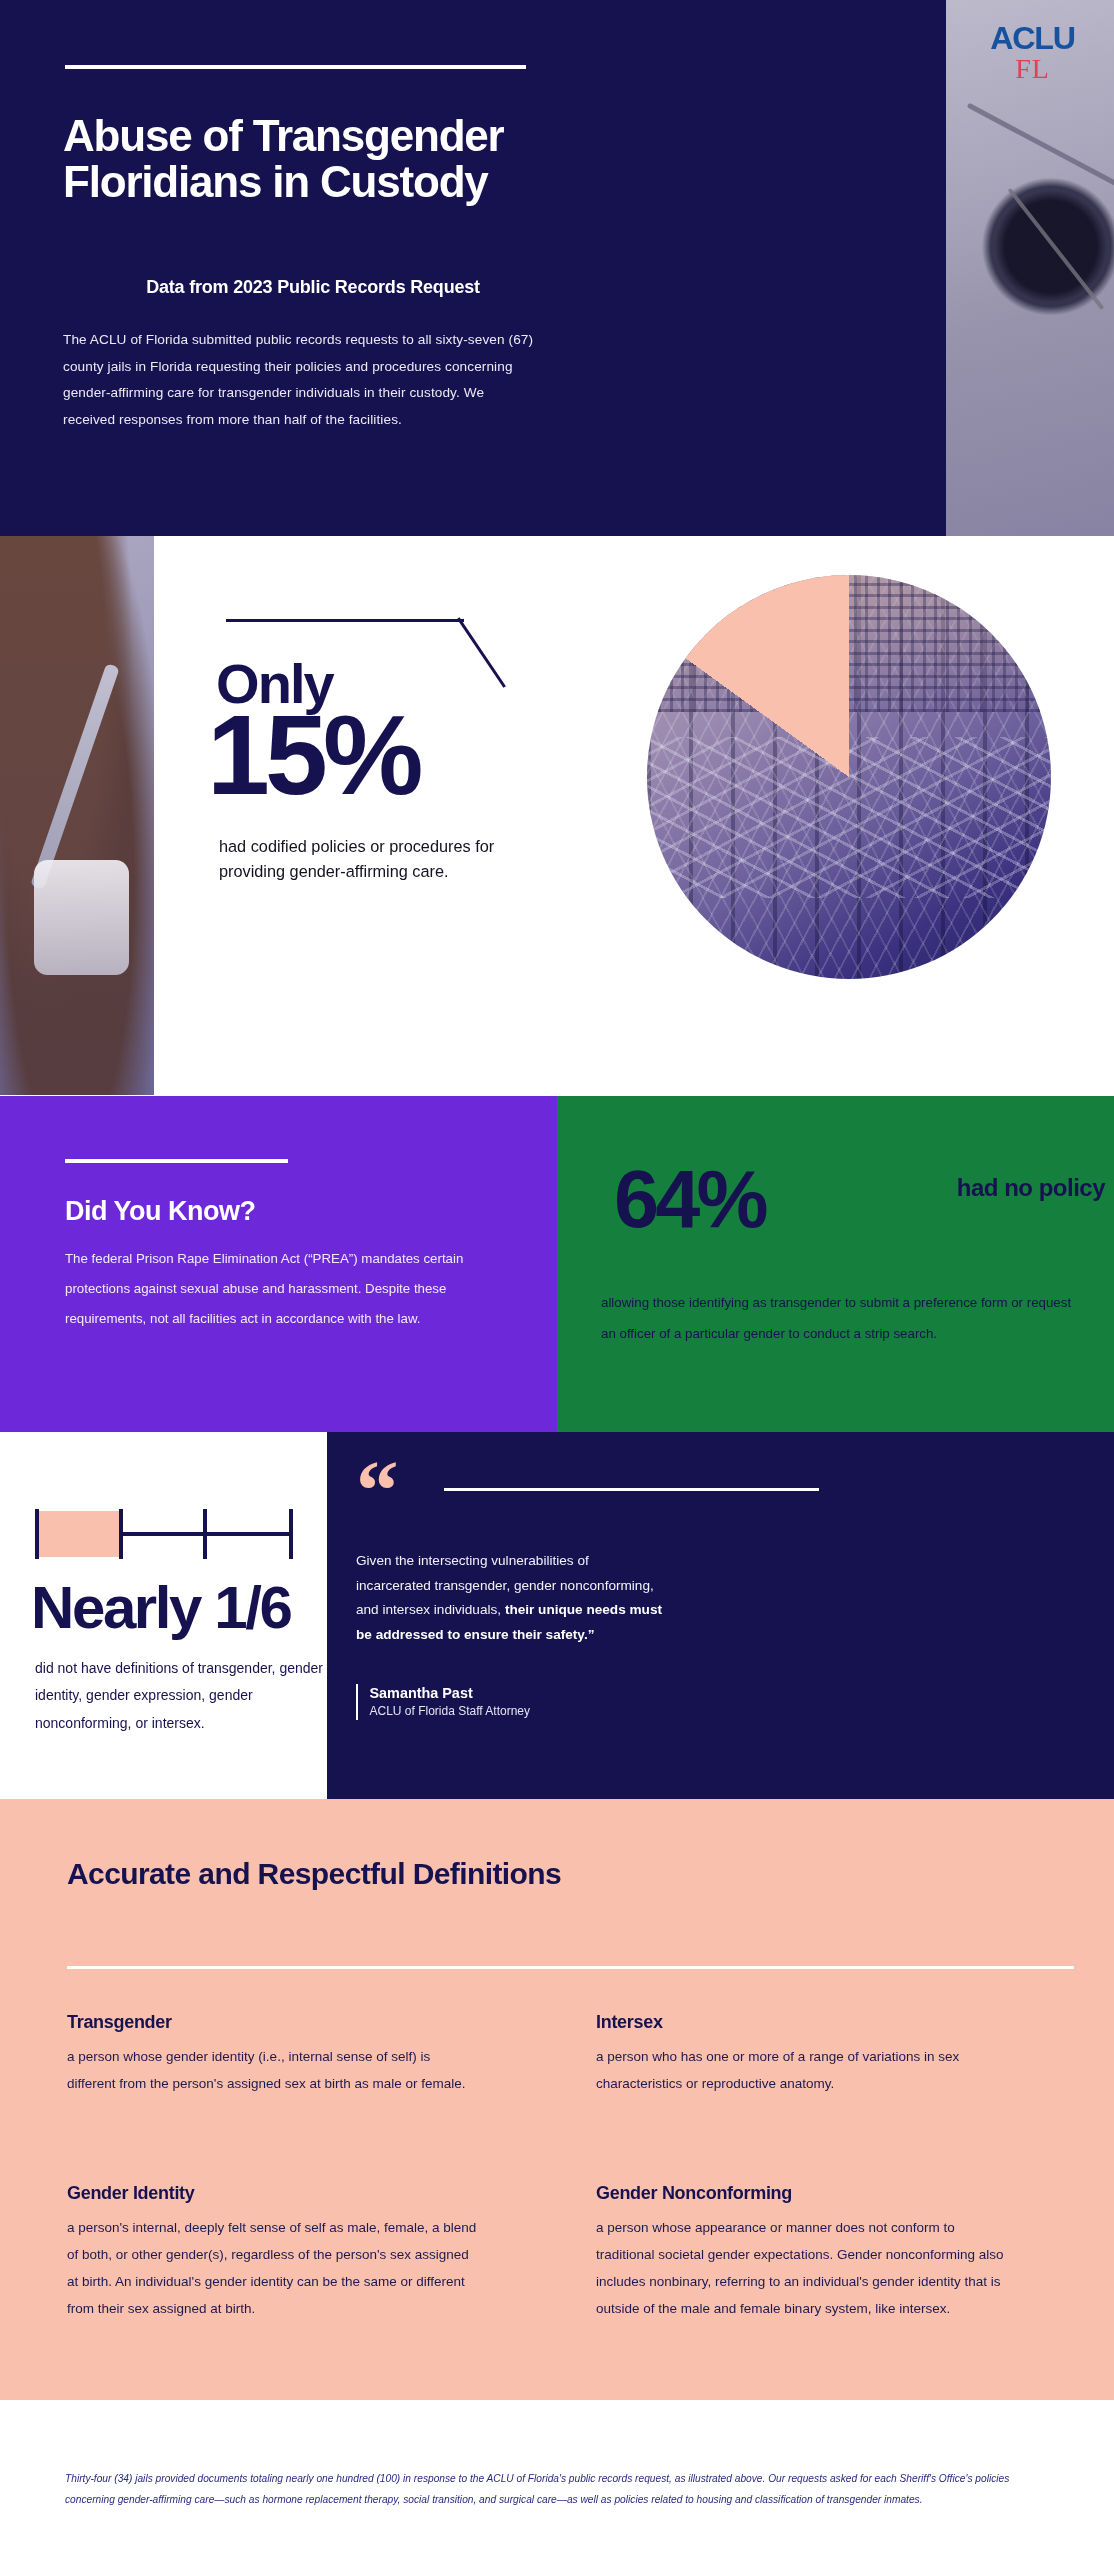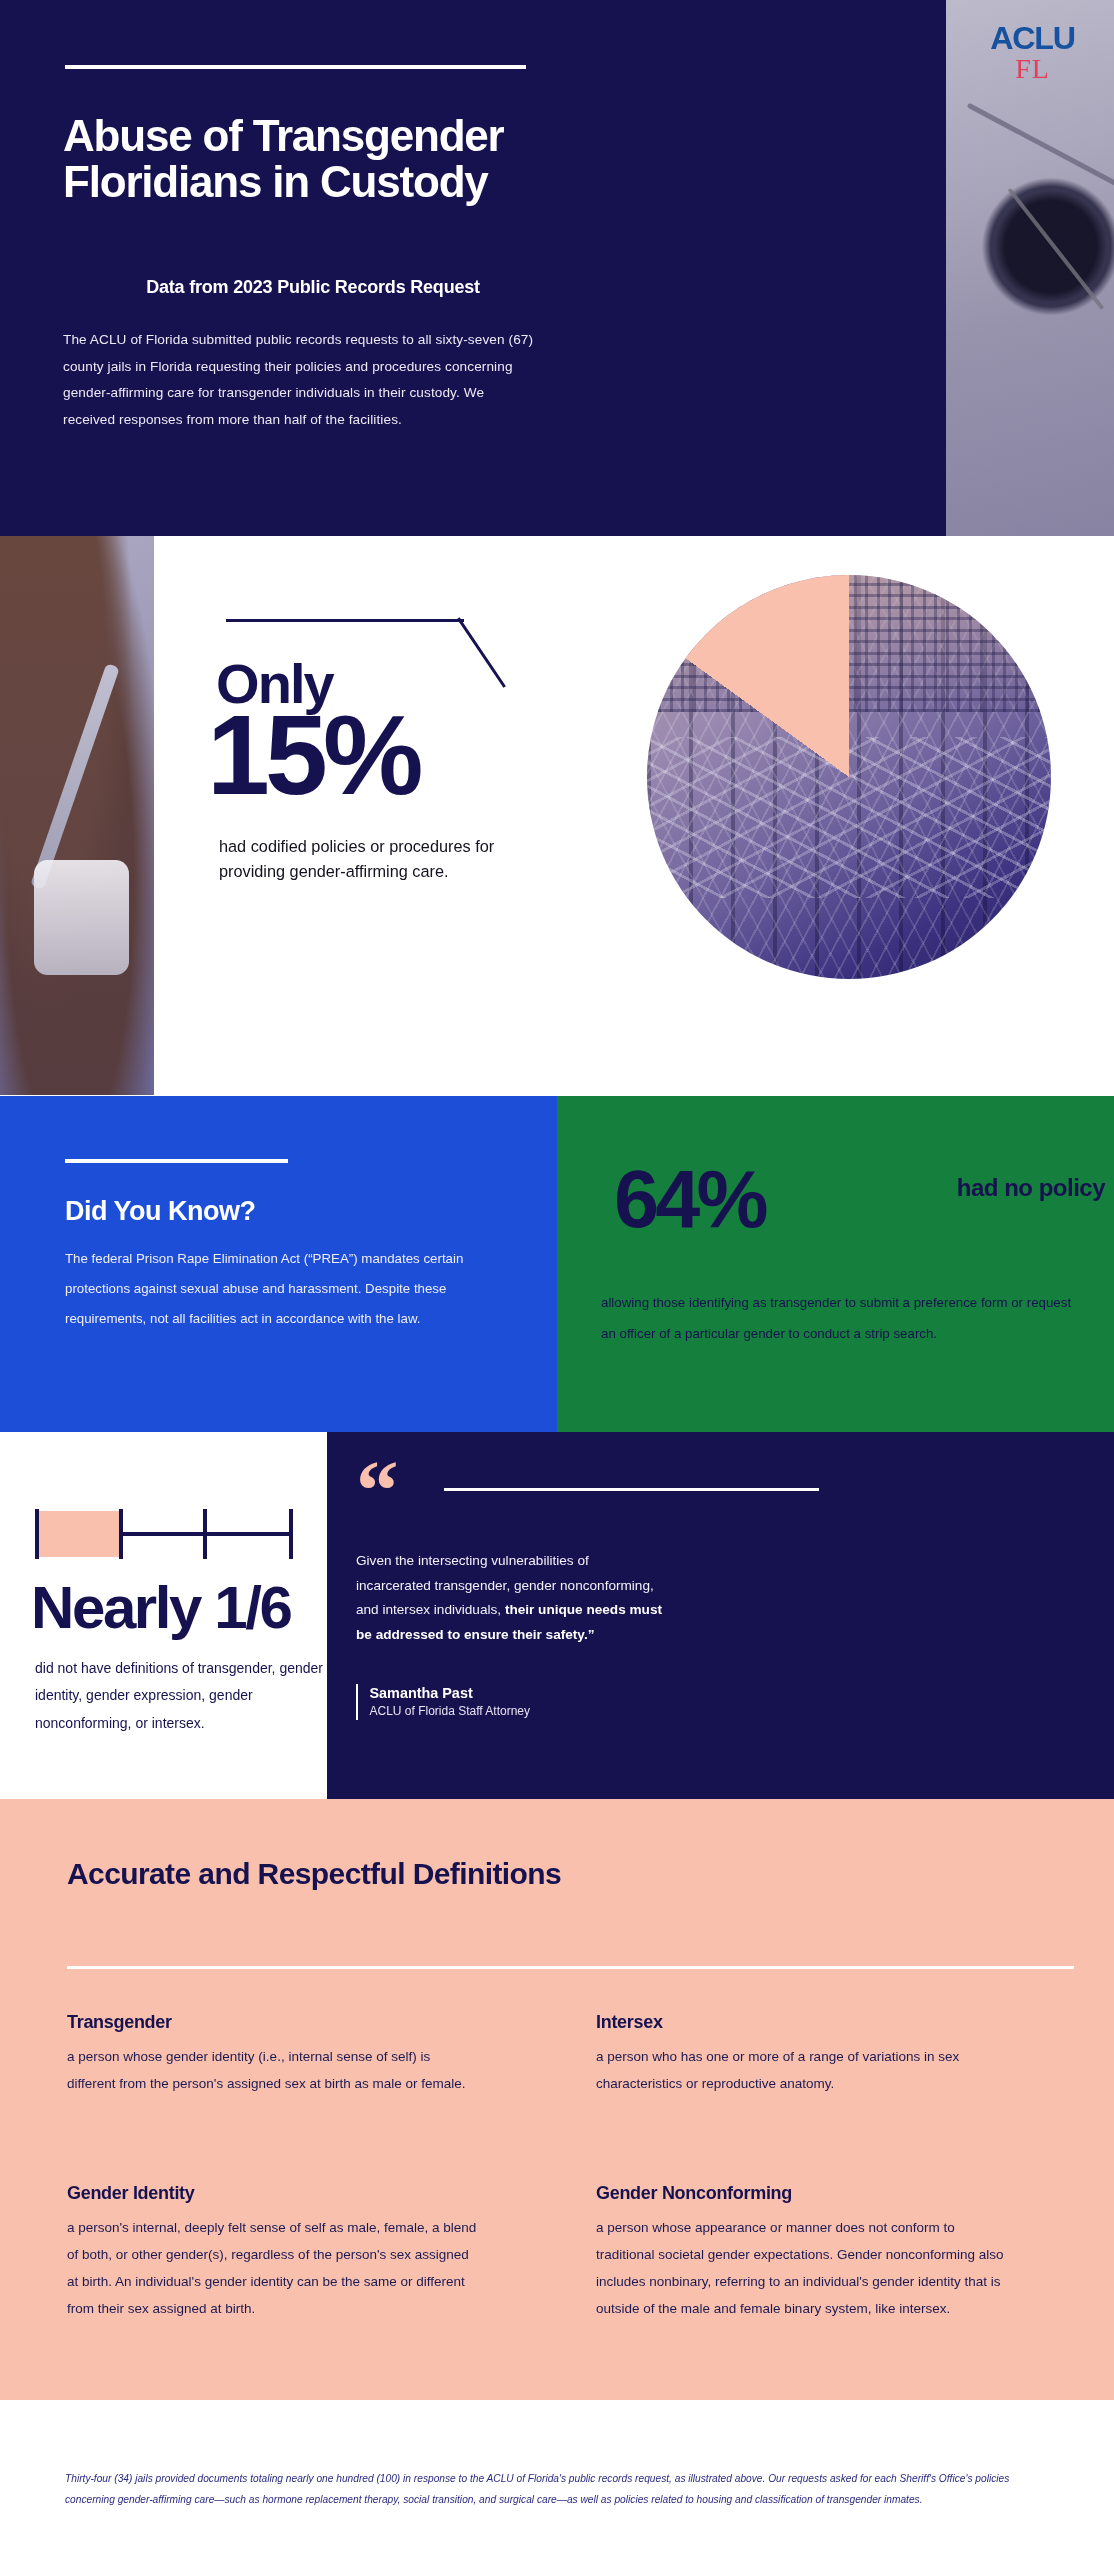--- a/index.html
+++ b/index.html
@@ -117,21 +117,21 @@
       repeating-linear-gradient(28deg, rgba(235,235,245,.30) 0 2.9px, rgba(0,0,0,0) 2.9px 21px),
       repeating-linear-gradient(-28deg, rgba(235,235,245,.26) 0 2.9px, rgba(0,0,0,0) 2.9px 23px);
   }
   .pie-slice {
     position:absolute; inset:0; border-radius:50%;
     background:conic-gradient(from 0deg, rgba(0,0,0,0) 0 306deg, #f9c0ae 306deg 360deg);
   }
 
   
   .sec-dyk { position:absolute; left:0; top:1096px; width:1115px; height:336px; }
-  .dyk-left { position:absolute; left:0; top:0; width:557px; height:336px; background:#1d4ed8;text-decoration:underline; }
+  .dyk-left { position:absolute; left:0; top:0; width:557px; height:336px; background:#6d28d9;text-decoration:underline; }
   .dyk-rule { position:absolute; left:65px; top:63px; width:223px; height:3.8px; background:#ffffff; }
   .dyk-title { position:absolute; left:65px; top:100px; color:#fff; font-weight:bold; font-size:27px; letter-spacing:-0.5px; }
   .dyk-body { position:absolute; left:65px; top:148px; width:415px; color:#efeef7; font-size:13.3px; line-height:2.25; }
 
   .dyk-right { position:absolute; left:557px; top:0; width:557px; height:336px; background:#15803d; }
   .big-64 { position:absolute; left:57px; top:63px; color:#16114f; font-weight:bold; font-size:81px; letter-spacing:-3.8px; line-height:1; }
   .had-no-policy { position:absolute; left:356px; top:79px; width:192px; color:#16114f; font-weight:bold; font-size:24px; line-height:1.12; text-align:right; letter-spacing:-0.5px; }
   .p64-body { position:absolute; left:44px; top:192px; width:488px; color:#16114f; font-size:13.3px; line-height:2.3; }
 
   

